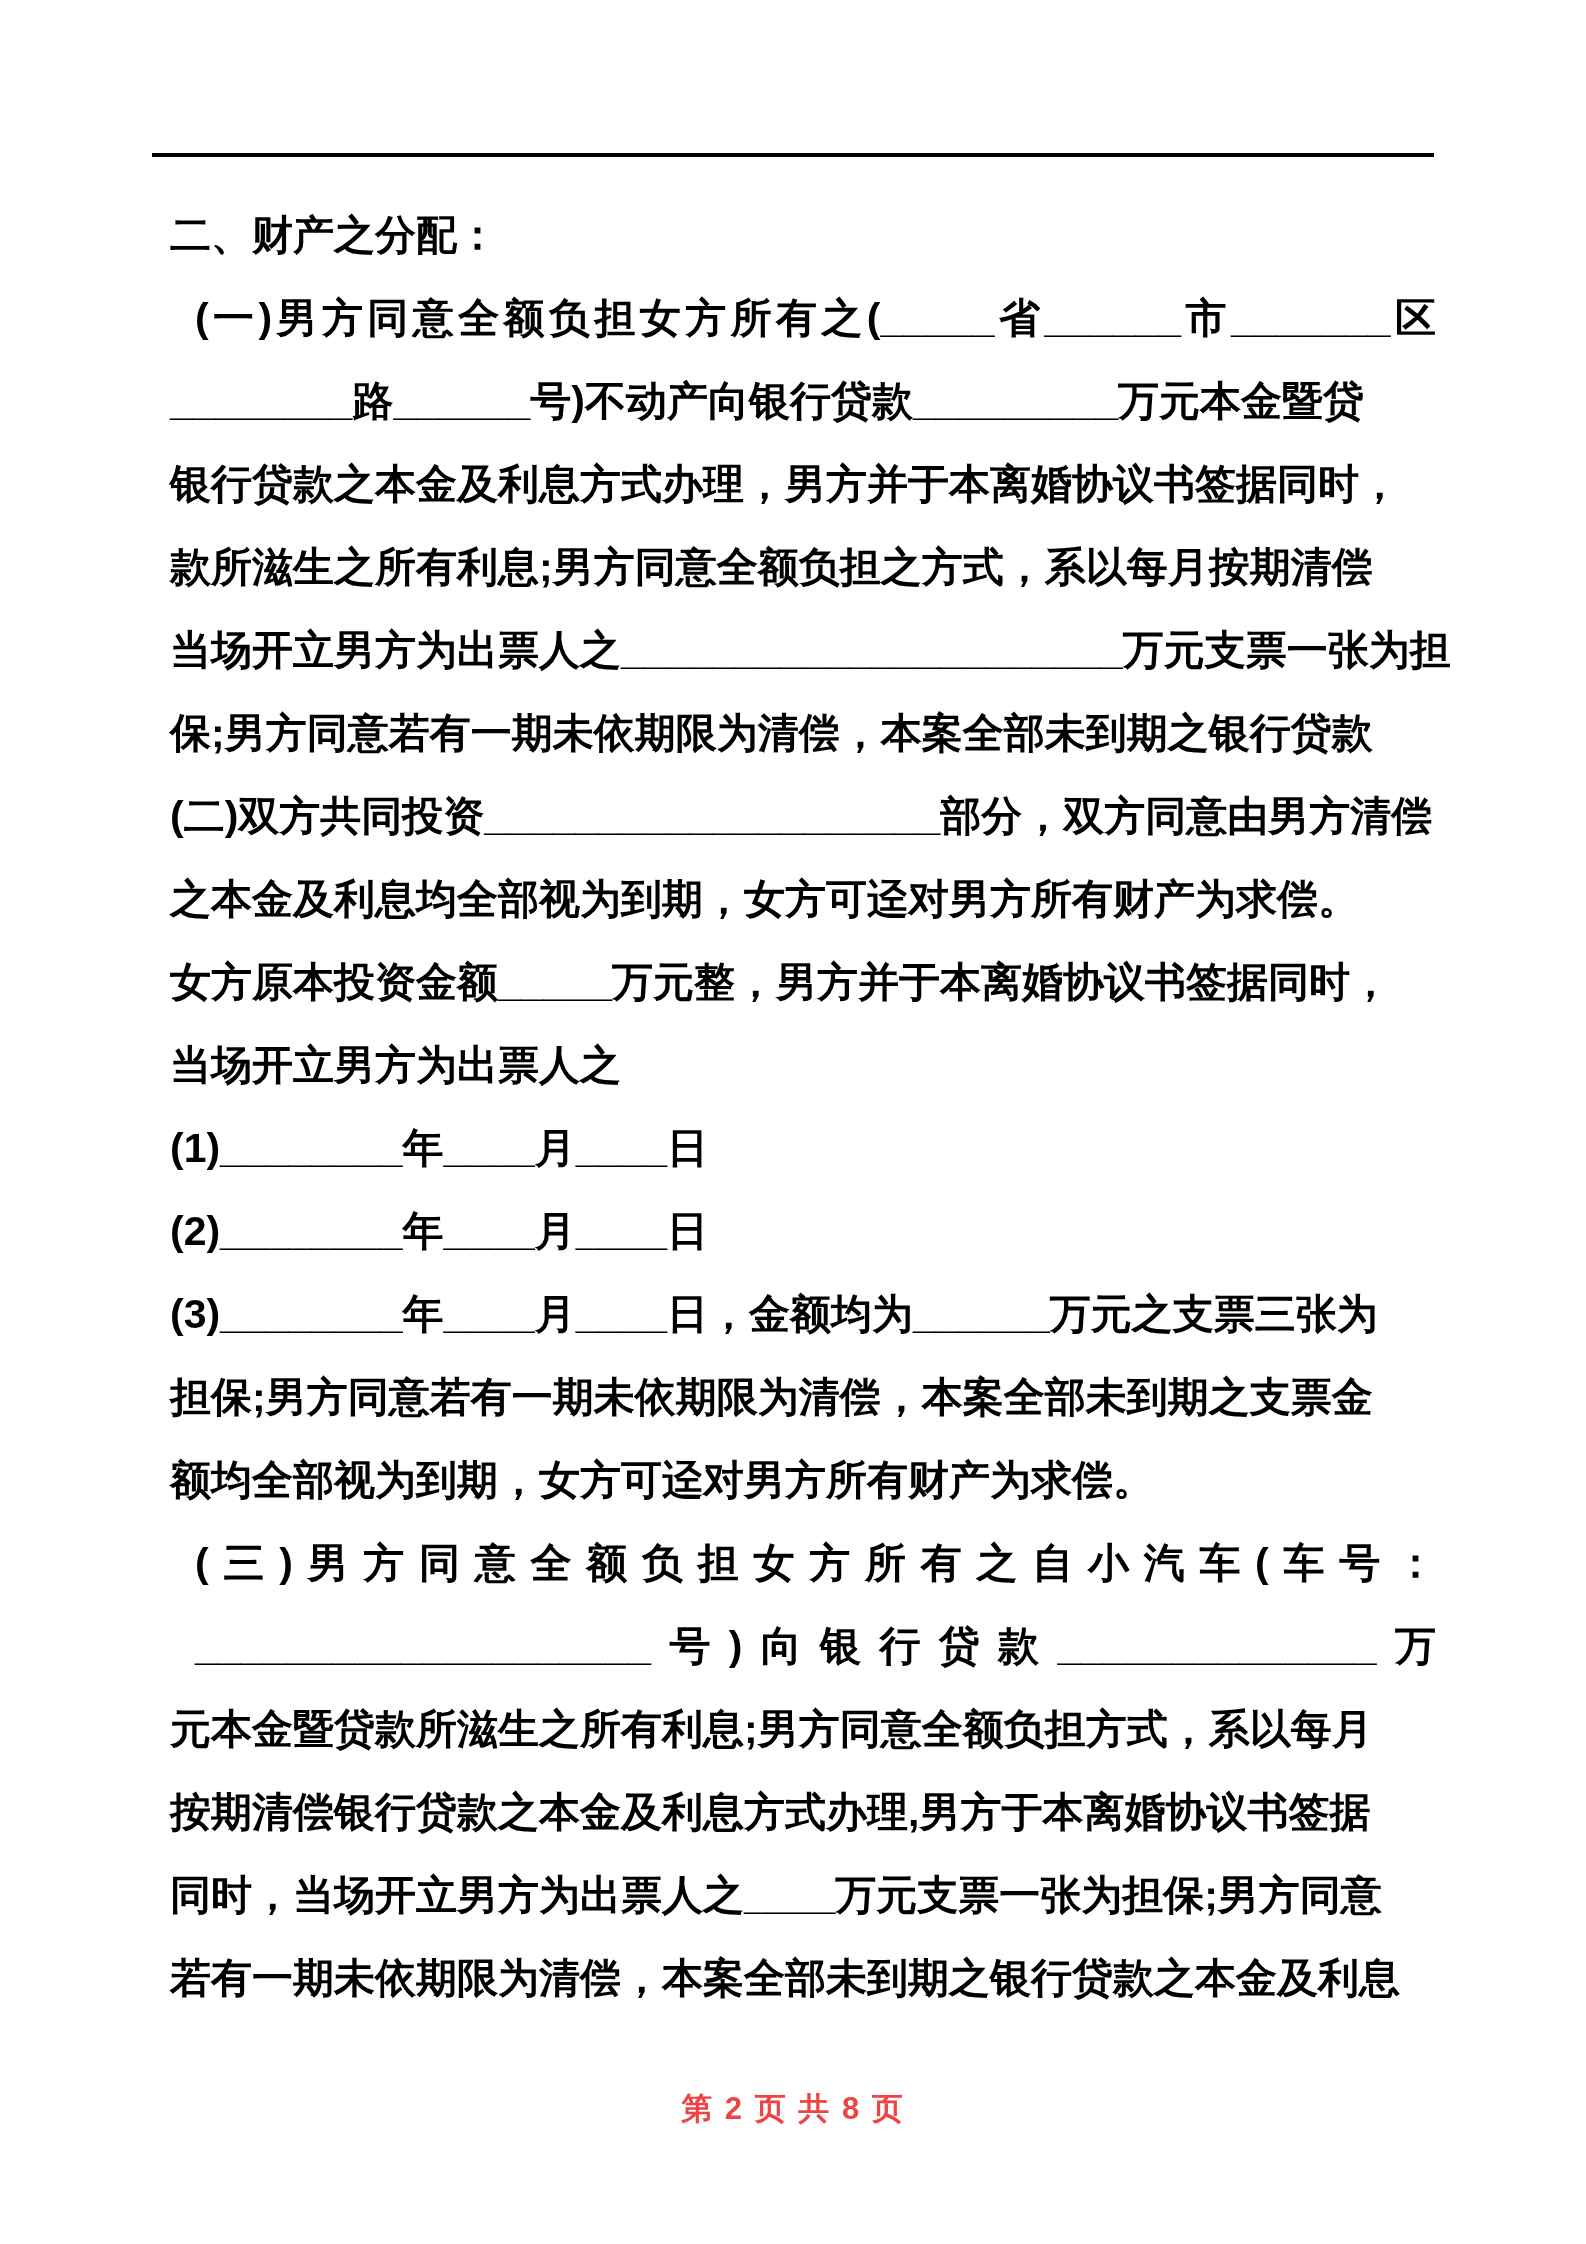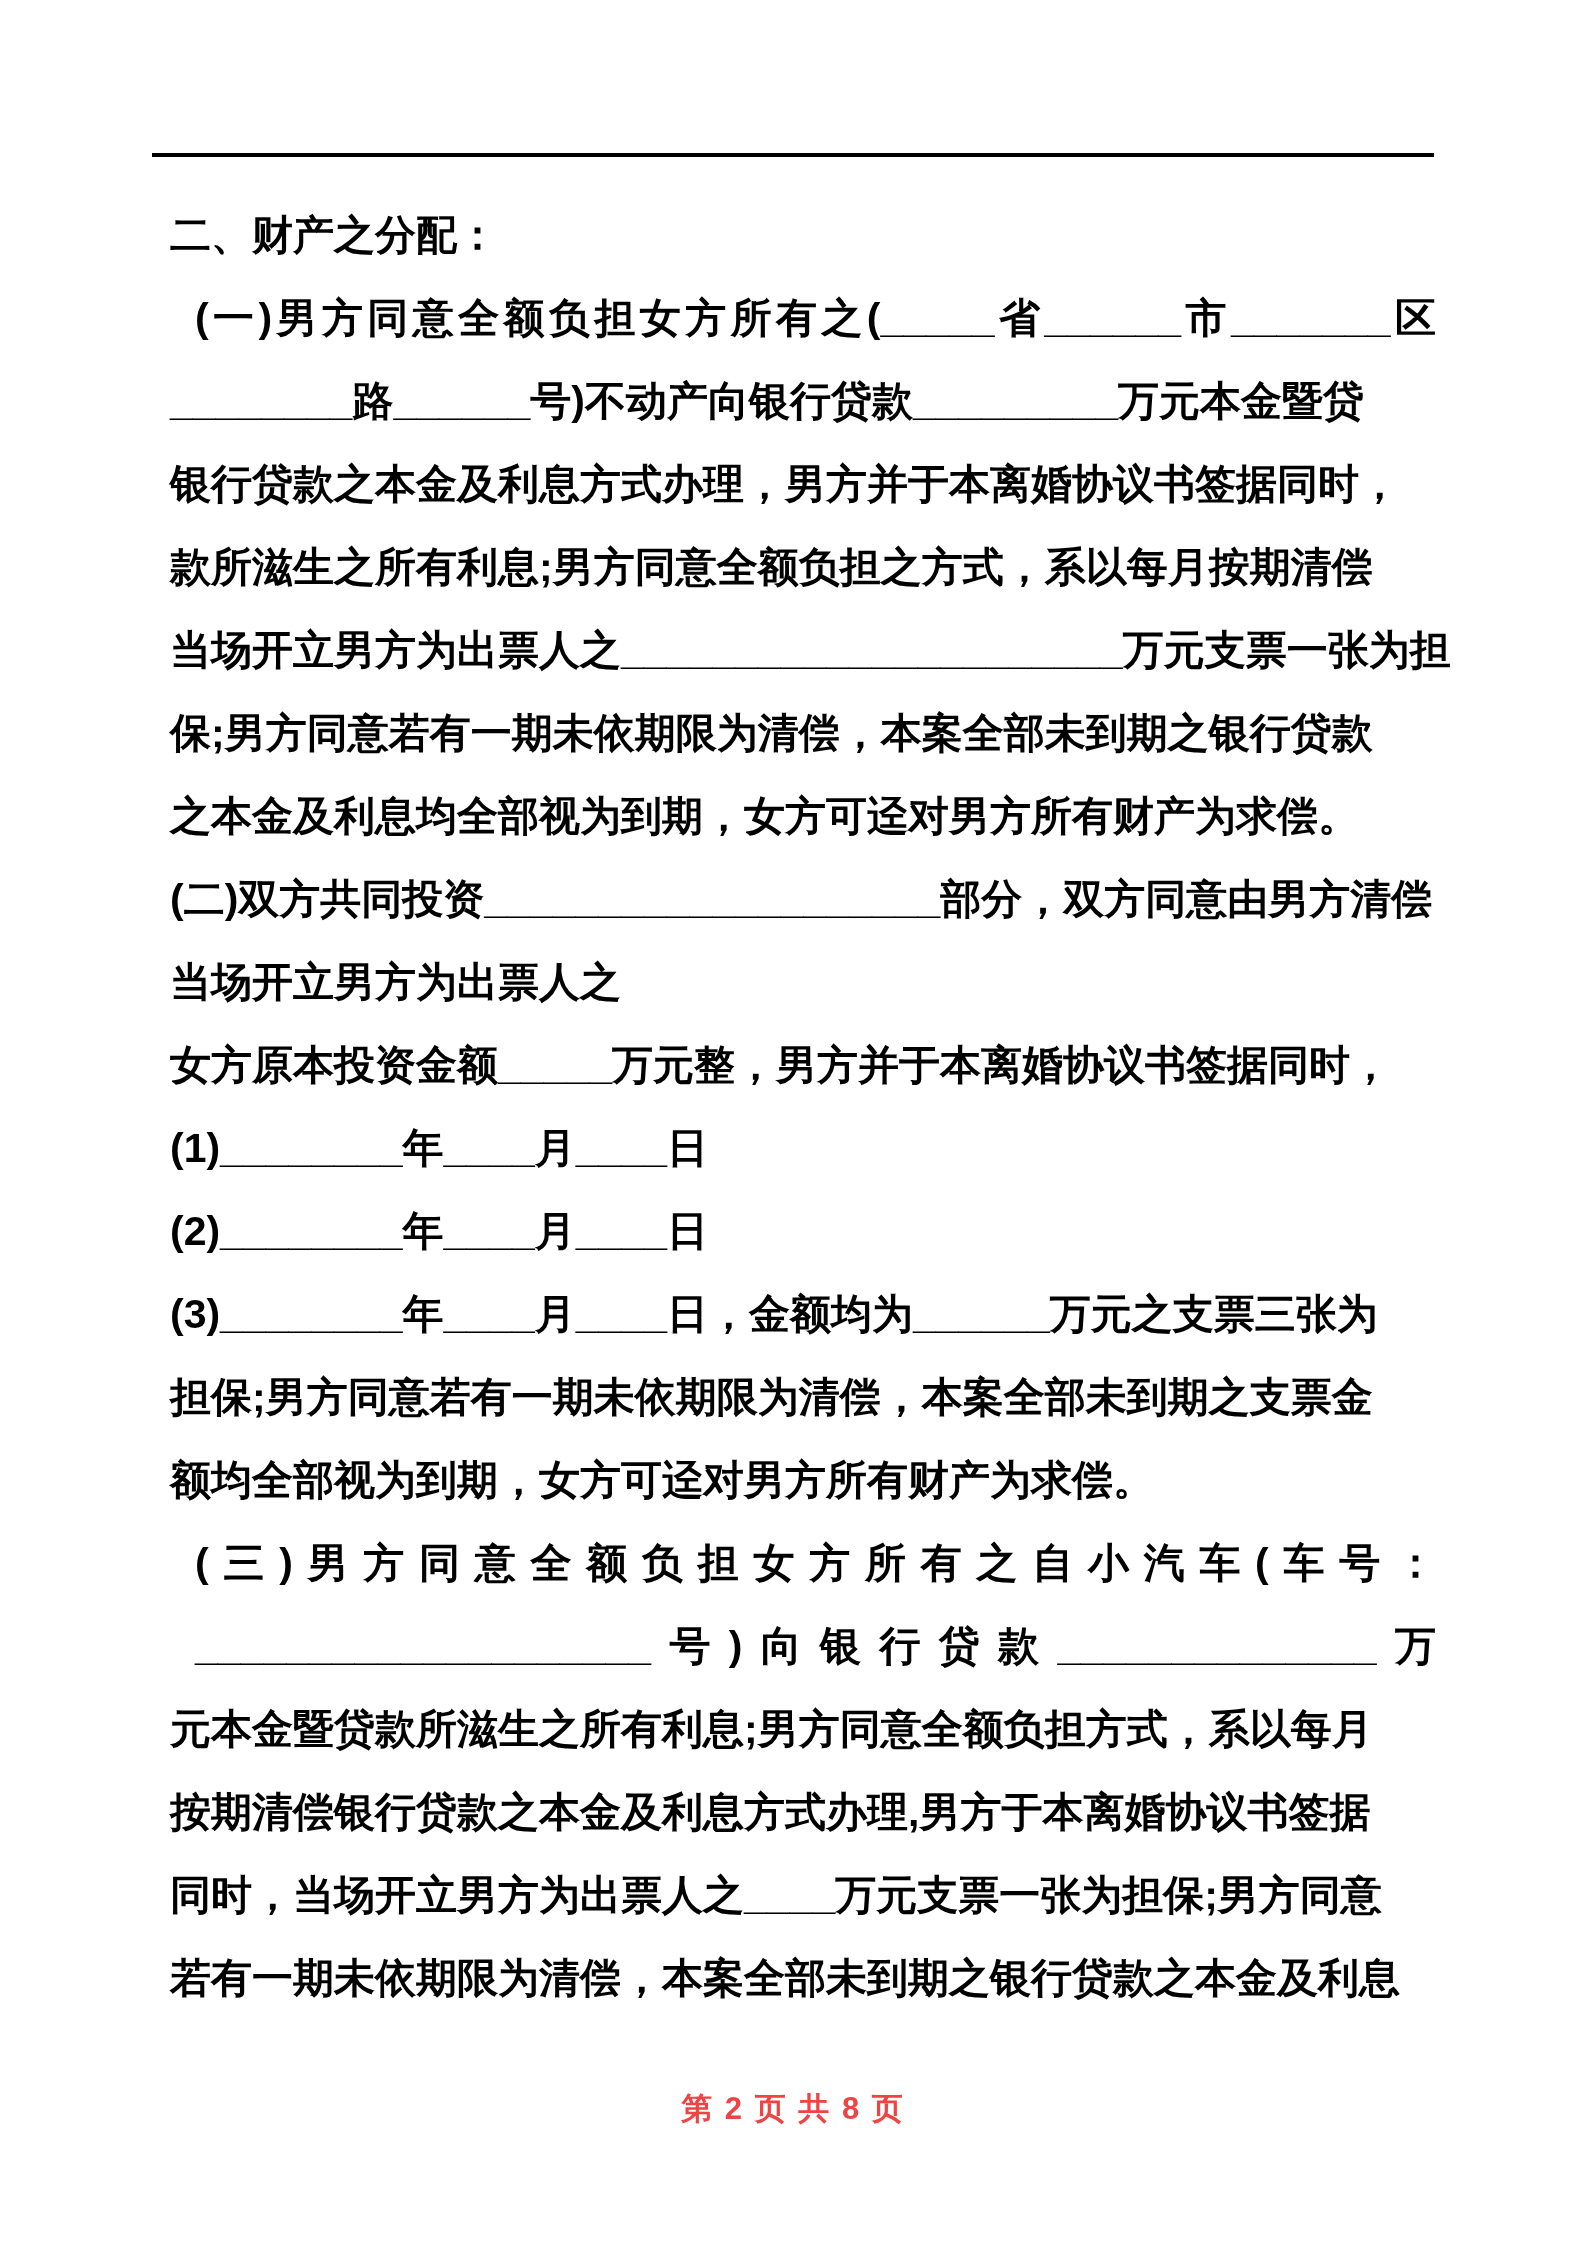--- a/index.html
+++ b/index.html
@@ -64,24 +64,24 @@
   <div class="header-rule"></div>
 
   <div class="body-text">
     <div class="line">二、财产之分配：</div>
     <div class="line spread">(一)男方同意全额负担女方所有之(_____省______市_______区</div>
     <div class="line">________路______号)不动产向银行贷款_________万元本金暨贷</div>
     <div class="line">银行贷款之本金及利息方式办理，男方并于本离婚协议书签据同时，</div>
     <div class="line">款所滋生之所有利息;男方同意全额负担之方式，系以每月按期清偿</div>
     <div class="line">当场开立男方为出票人之______________________万元支票一张为担</div>
     <div class="line">保;男方同意若有一期未依期限为清偿，本案全部未到期之银行贷款</div>
+    <div class="line">(二)双方共同投资____________________部分，双方同意由男方清偿</div>
     <div class="line">之本金及利息均全部视为到期，女方可迳对男方所有财产为求偿。</div>
-    <div class="line">(二)双方共同投资____________________部分，双方同意由男方清偿</div>
+    <div class="line">女方原本投资金额_____万元整，男方并于本离婚协议书签据同时，</div>
     <div class="line">当场开立男方为出票人之</div>
-    <div class="line">女方原本投资金额_____万元整，男方并于本离婚协议书签据同时，</div>
     <div class="line">(1)________年____月____日</div>
     <div class="line">(2)________年____月____日</div>
     <div class="line">(3)________年____月____日，金额均为______万元之支票三张为</div>
     <div class="line">担保;男方同意若有一期未依期限为清偿，本案全部未到期之支票金</div>
     <div class="line">额均全部视为到期，女方可迳对男方所有财产为求偿。</div>
     <div class="line spread">(三)男方同意全额负担女方所有之自小汽车(车号：</div>
     <div class="line spread">____________________号)向银行贷款______________万</div>
     <div class="line">元本金暨贷款所滋生之所有利息;男方同意全额负担方式，系以每月</div>
     <div class="line">按期清偿银行贷款之本金及利息方式办理,男方于本离婚协议书签据</div>
     <div class="line">同时，当场开立男方为出票人之____万元支票一张为担保;男方同意</div>

